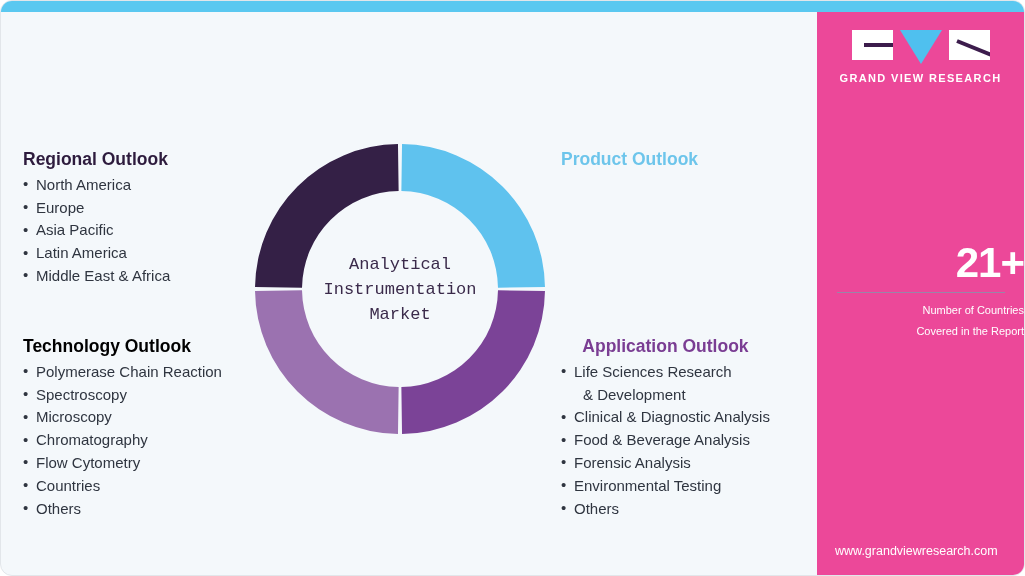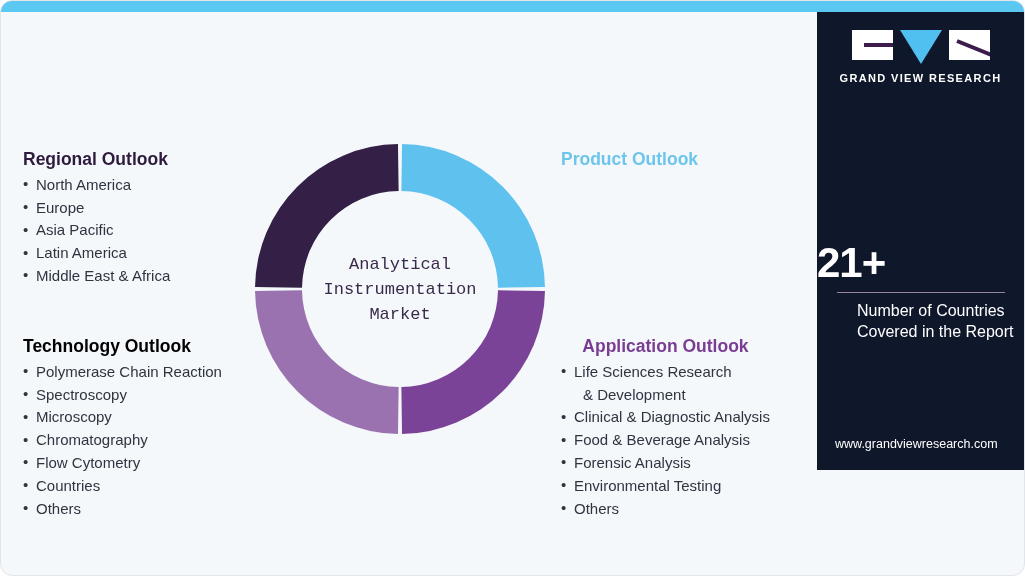--- a/index.html
+++ b/index.html
@@ -134,22 +134,22 @@
     text-align: right;
     font-family: Liberation Mono, monospace;
   }
 
   
   .sidebar {
     position: absolute;
     top: 11px;
     right: 0;
     width: 207px;
-    height: 458px;
-    background: #0f172a;
+    height: 565px;
+    background: #ec4899;
   }
 
   .logo-block {
     position: absolute;
     top: 18px;
     left: 0;
     width: 207px;
     text-align: center;
   }
   .logo-marks {
@@ -199,38 +199,38 @@
     font-weight: bold;
     color: #ffffff;
     letter-spacing: 1.35px;
   }
 
   .stat-block {
     position: absolute;
     top: 228px;
     left: 0;
     width: 207px;
-    text-align: left;
+    text-align: right;
   }
   .stat-number {
     font-size: 42px;
     font-weight: bold;
     color: #ffffff;
     line-height: 46px;
     letter-spacing: -1px;
   }
   .stat-rule {
     width: 168px;
     height: 1px;
     background: #9b84a8;
     margin: 6px auto 7px auto;
   }
   .stat-label span {
     display: block;
-    font-size: 16px;
+    font-size: 11px;
     color: #ffffff;
     line-height: 21px;
     padding-left: 40px;
   }
 
   .source-block {
     position: absolute;
     bottom: 17px;
     left: 18px;
     width: 190px;

